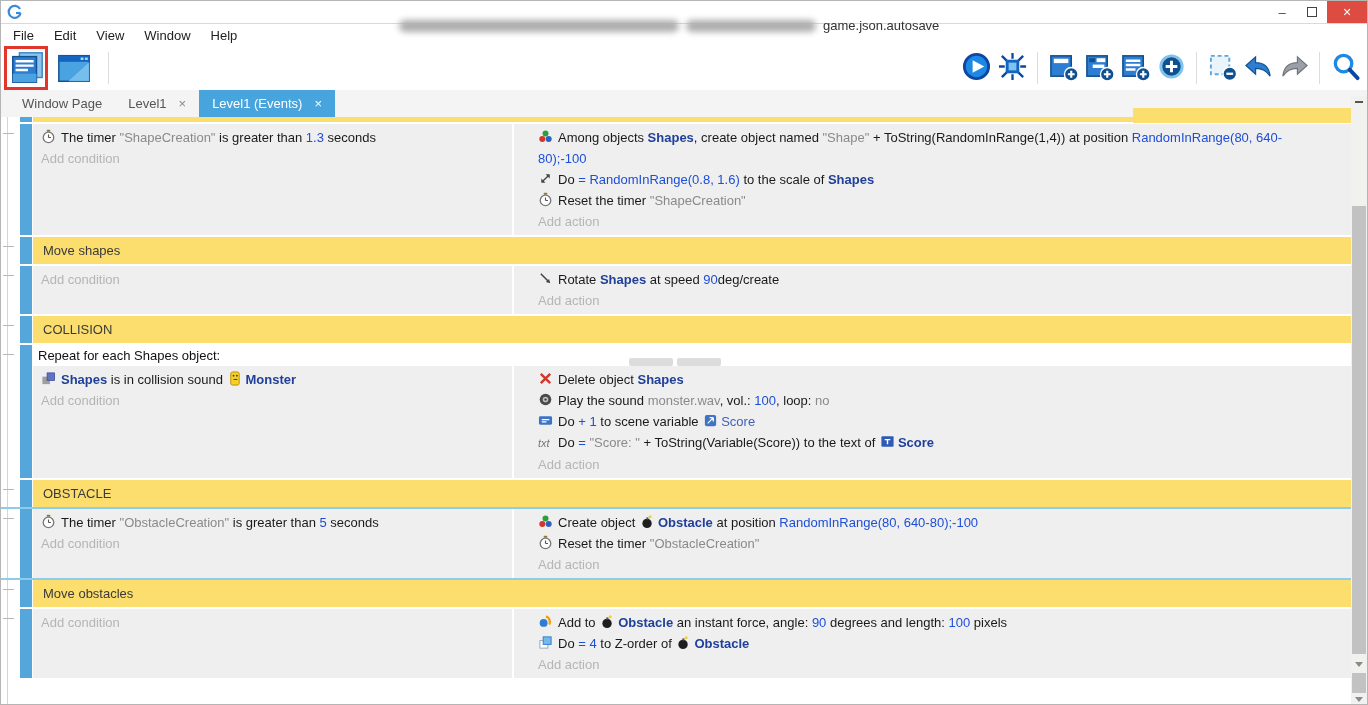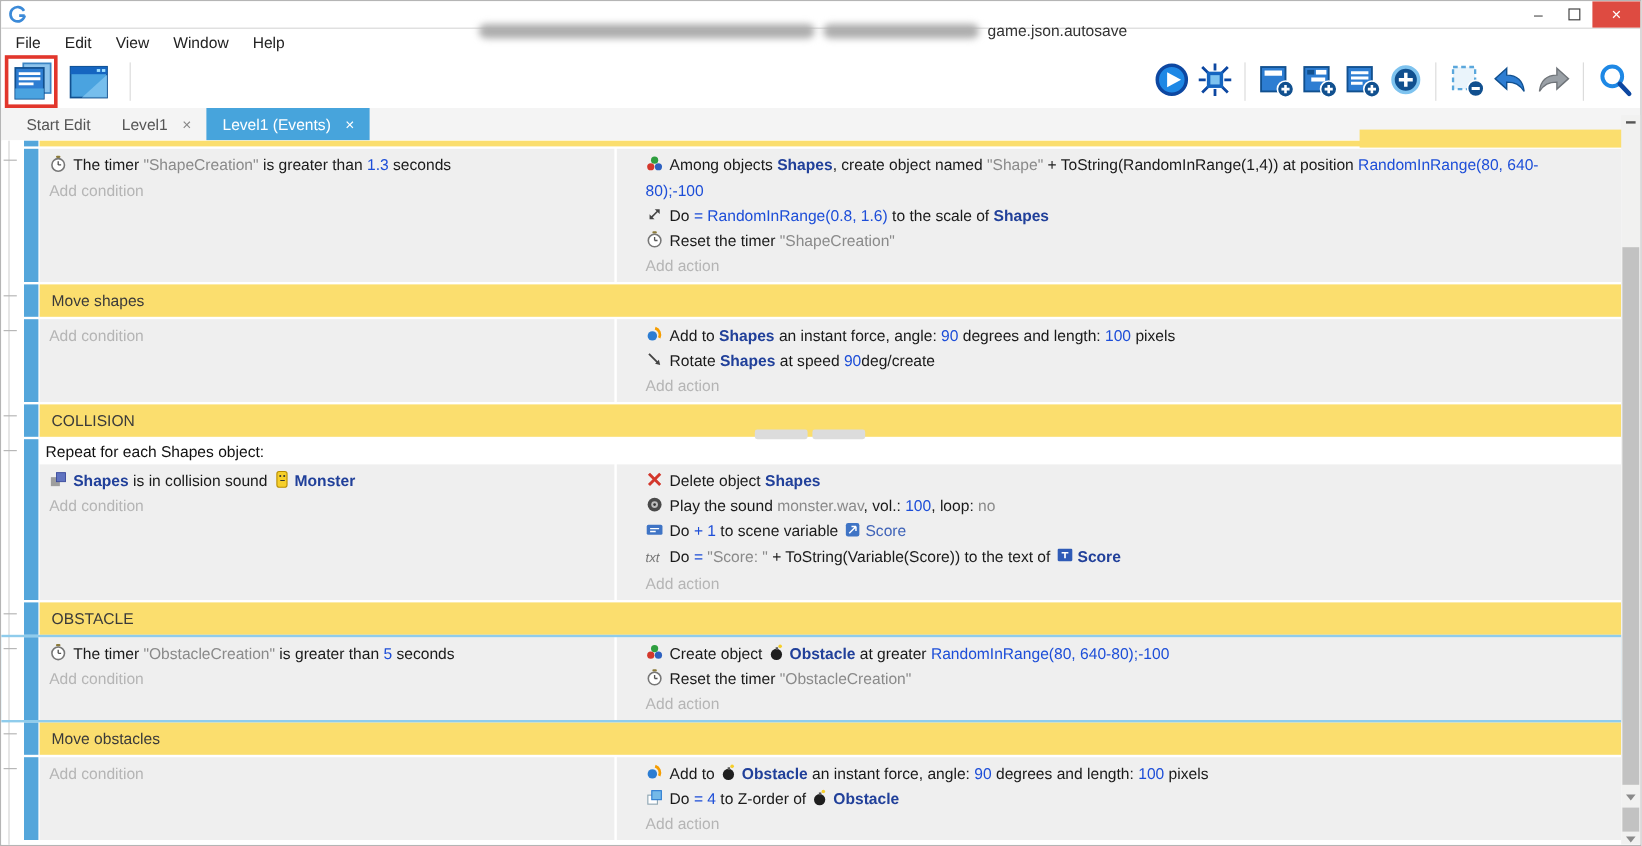--- a/index.html
+++ b/index.html
@@ -208,21 +208,21 @@
           <span><svg viewBox="0 0 32 32">
               <circle cx="14" cy="13" r="8.5" fill="none" stroke="#1e88e5" stroke-width="3.4"></circle>
               <path d="M20.5 19.5L28.5 28" stroke="#0d47a1" stroke-width="4" stroke-linecap="round"></path>
             </svg></span>
         </div>
       </div>
   </div>
 
   <div class="tabbar" id="tabbar">
       <div class="tab">
-        <span>Start Edit</span>
+        <span>Window Page</span>
       </div>
       <div class="tab">
         <span>Level1</span>
         <span class="close-x">×</span>
       </div>
       <div class="tab active">
         <span>Level1 (Events)</span>
         <span class="close-x">×</span>
       </div>
     </div>
@@ -276,24 +276,20 @@
         </div>
         <div class="row event-row">
           <div class="gutter"></div>
           <div class="bar"></div>
           <div class="event-body">
             <div class="cells">
               <div class="cond">
                 <div class="ln ph">Add condition</div>
               </div>
               <div class="act">
-                <div class="ln"><span class="ic"><svg viewBox="0 0 16 16">
-                      <circle cx="6" cy="9.5" r="4.2" fill="#2d7dd2"></circle>
-                      <path d="M8.5 2.6a6.2 6.2 0 0 1 3.6 8.6" stroke="#f59d00" stroke-width="2.4" fill="none"></path>
-                    </svg></span><span class="sg-n">Add to </span><span class="sg-b">Shapes</span><span class="sg-n"> an instant force, angle: </span><span class="sg-g">90</span><span class="sg-n"> degrees and length: </span><span class="sg-g">100</span><span class="sg-n"> pixels</span></div>
                 <div class="ln"><span class="ic"><svg viewBox="0 0 16 16">
                       <path d="M3 3l8 8" stroke="#444" stroke-width="1.6"></path>
                       <path d="M13 13l-4.6-1.2 3.4-3.4z" fill="#444"></path>
                     </svg></span><span class="sg-n">Rotate </span><span class="sg-b">Shapes</span><span class="sg-n"> at speed </span><span class="sg-g">90</span><span class="sg-n">deg/create</span></div>
                 <div class="ln ph">Add action</div>
               </div>
             </div>
           </div>
         </div>
         <div class="row group-row">
@@ -364,21 +360,21 @@
               </div>
               <div class="act">
                 <div class="ln"><span class="ic"><svg viewBox="0 0 16 16">
                       <circle cx="8" cy="4.8" r="3.2" fill="#2e9e3f"></circle>
                       <circle cx="4.6" cy="10.6" r="3.2" fill="#d3372c"></circle>
                       <circle cx="11.4" cy="10.6" r="3.2" fill="#2d61c0"></circle>
                     </svg></span><span class="sg-n">Create object </span><span class="ic inline"><svg viewBox="0 0 16 16">
                       <circle cx="7.5" cy="10" r="5" fill="#1e1e1e"></circle>
                       <rect x="6.8" y="3.6" width="2.2" height="2.4" fill="#555"></rect>
                       <circle cx="10.8" cy="2.8" r="1.6" fill="#f6cf2a"></circle>
-                    </svg></span><span class="sg-b">Obstacle</span><span class="sg-n"> at greater </span><span class="sg-g">RandomInRange(80, 640-80);-100</span></div>
+                    </svg></span><span class="sg-b">Obstacle</span><span class="sg-n"> at position </span><span class="sg-g">RandomInRange(80, 640-80);-100</span></div>
                 <div class="ln"><span class="ic"><svg viewBox="0 0 16 16">
                       <rect x="6" y="0.8" width="4" height="2" rx="1" fill="#8d7b3a"></rect>
                       <circle cx="8" cy="9" r="5.6" fill="#fff" stroke="#777" stroke-width="1.4"></circle>
                       <path d="M8 9V5.8M8 9h2.6" stroke="#555" stroke-width="1.2" fill="none"></path>
                     </svg></span><span class="sg-n">Reset the timer </span><span class="sg-q">"ObstacleCreation"</span></div>
                 <div class="ln ph">Add action</div>
               </div>
             </div>
           </div>
         </div>

